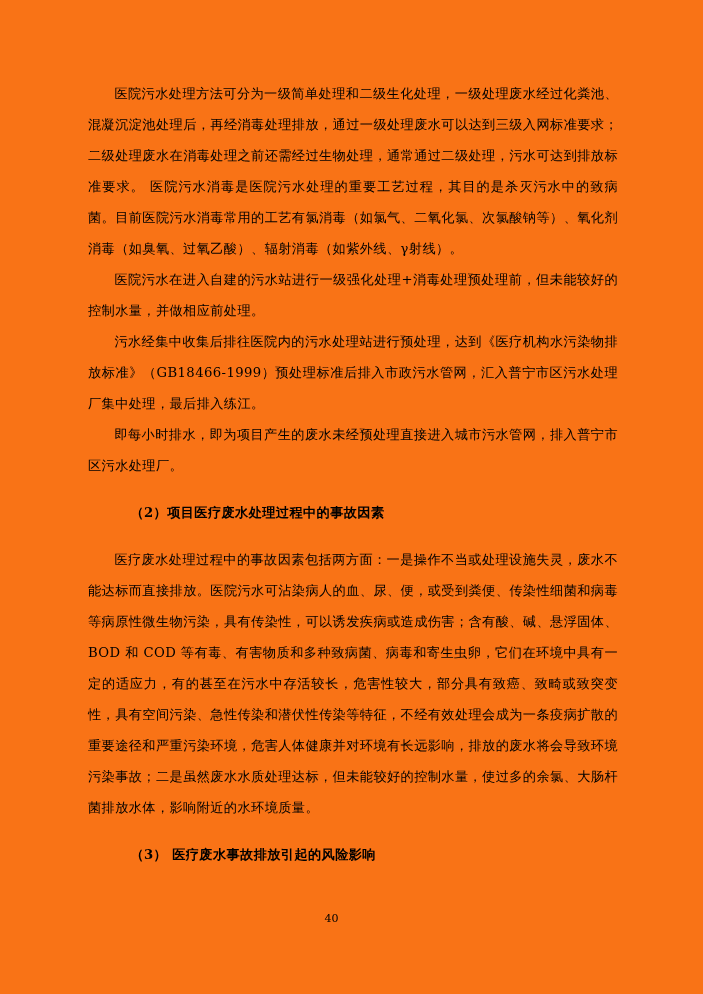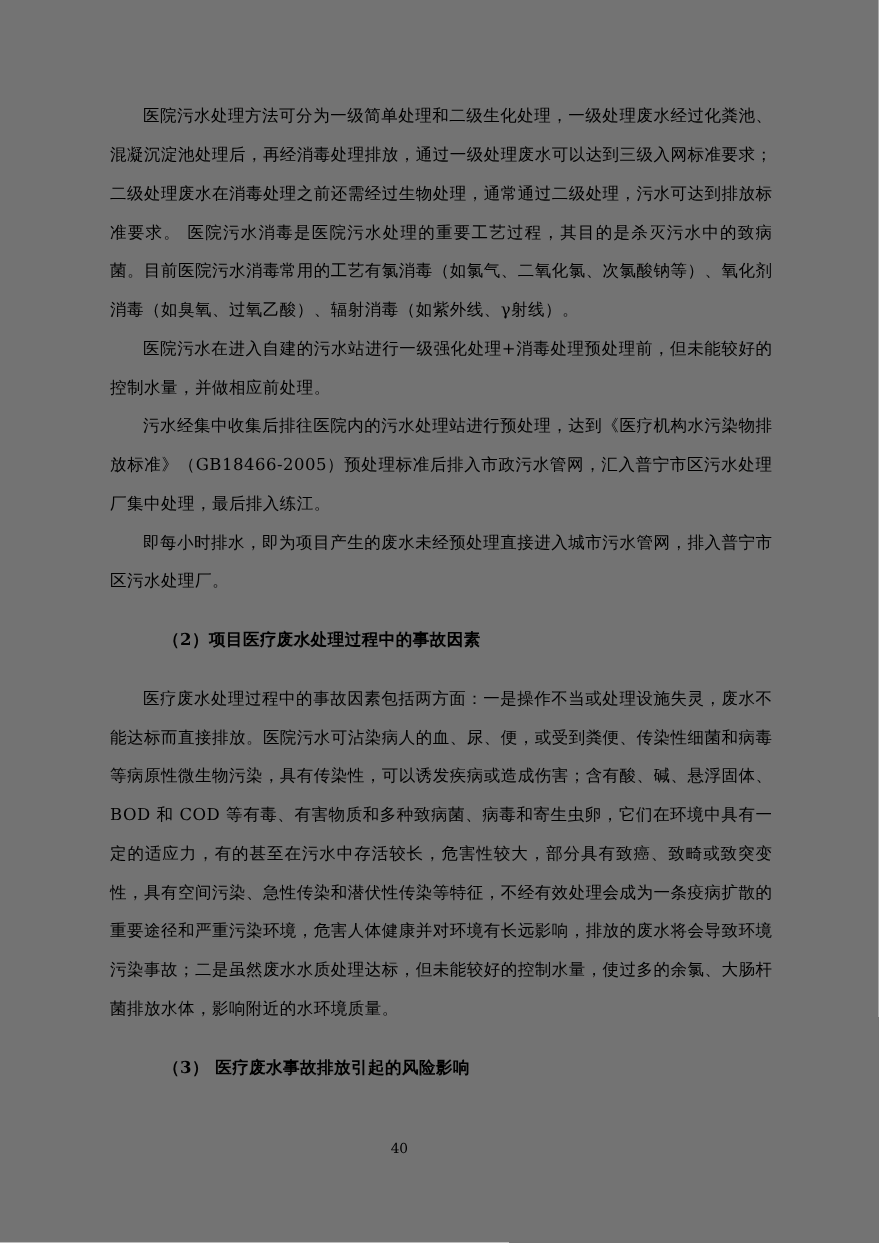--- a/index.html
+++ b/index.html
@@ -3,21 +3,21 @@
 <meta charset="utf-8">
 <style>
   html, body {
     margin: 0;
     padding: 0;
     background: #f7f7f7;
   }
   .page {
     width: 703px;
     height: 994px;
-    background: #737373;
+    background: #f97316;
     position: relative;
     margin: 0 auto;
     box-sizing: border-box;
     font-family: "DejaVu Serif", "Liberation Serif", serif;
     color: #000000;
     overflow: hidden;
   }
   .content {
     position: absolute;
     left: 88px;
@@ -42,40 +42,40 @@
     letter-spacing: 0.4px;
   }
   sup.sup {
     font-size: 9px;
     vertical-align: super;
     line-height: 0;
   }
   .page-number {
     position: absolute;
     top: 912px;
-    left: 0;
+    left: 12px;
     width: 639px;
     text-align: center;
     font-size: 11px;
     font-family: "DejaVu Serif", "Liberation Serif", serif;
     color: #000000;
   }
 </style>
 </head>
 <body>
 
 <div class="page">
   <div class="content">
 
     <p class="body-par">医院污水处理方法可分为一级简单处理和二级生化处理，一级处理废水经过化粪池、混凝沉淀池处理后，再经消毒处理排放，通过一级处理废水可以达到三级入网标准要求；二级处理废水在消毒处理之前还需经过生物处理，通常通过二级处理，污水可达到排放标准要求。 医院污水消毒是医院污水处理的重要工艺过程，其目的是杀灭污水中的致病菌。目前医院污水消毒常用的工艺有氯消毒（如氯气、二氧化氯、次氯酸钠等）、氧化剂消毒（如臭氧、过氧乙酸）、辐射消毒（如紫外线、γ射线）。</p>
 
 
     <p class="body-par">医院污水在进入自建的污水站进行一级强化处理+消毒处理预处理前，但未能较好的控制水量，并做相应前处理。</p>
 
-    <p class="body-par">污水经集中收集后排往医院内的污水处理站进行预处理，达到《医疗机构水污染物排放标准》（GB18466-2005）预处理标准后排入市政污水管网，汇入普宁市区污水处理厂集中处理，最后排入练江。</p>
+    <p class="body-par">污水经集中收集后排往医院内的污水处理站进行预处理，达到《医疗机构水污染物排放标准》（GB18466-1999）预处理标准后排入市政污水管网，汇入普宁市区污水处理厂集中处理，最后排入练江。</p>
 
     <p class="body-par">即每小时排水，即为项目产生的废水未经预处理直接进入城市污水管网，排入普宁市区污水处理厂。</p>
 
     <p class="heading-par">（2）项目医疗废水处理过程中的事故因素</p>
 
     <p class="body-par">医疗废水处理过程中的事故因素包括两方面：一是操作不当或处理设施失灵，废水不能达标而直接排放。医院污水可沾染病人的血、尿、便，或受到粪便、传染性细菌和病毒等病原性微生物污染，具有传染性，可以诱发疾病或造成伤害；含有酸、碱、悬浮固体、BOD 和 COD 等有毒、有害物质和多种致病菌、病毒和寄生虫卵，它们在环境中具有一定的适应力，有的甚至在污水中存活较长，危害性较大，部分具有致癌、致畸或致突变性，具有空间污染、急性传染和潜伏性传染等特征，不经有效处理会成为一条疫病扩散的重要途径和严重污染环境，危害人体健康并对环境有长远影响，排放的废水将会导致环境污染事故；二是虽然废水水质处理达标，但未能较好的控制水量，使过多的余氯、大肠杆菌排放水体，影响附近的水环境质量。</p>
 
     <p class="heading-par">（3） 医疗废水事故排放引起的风险影响</p>
 
   </div>

